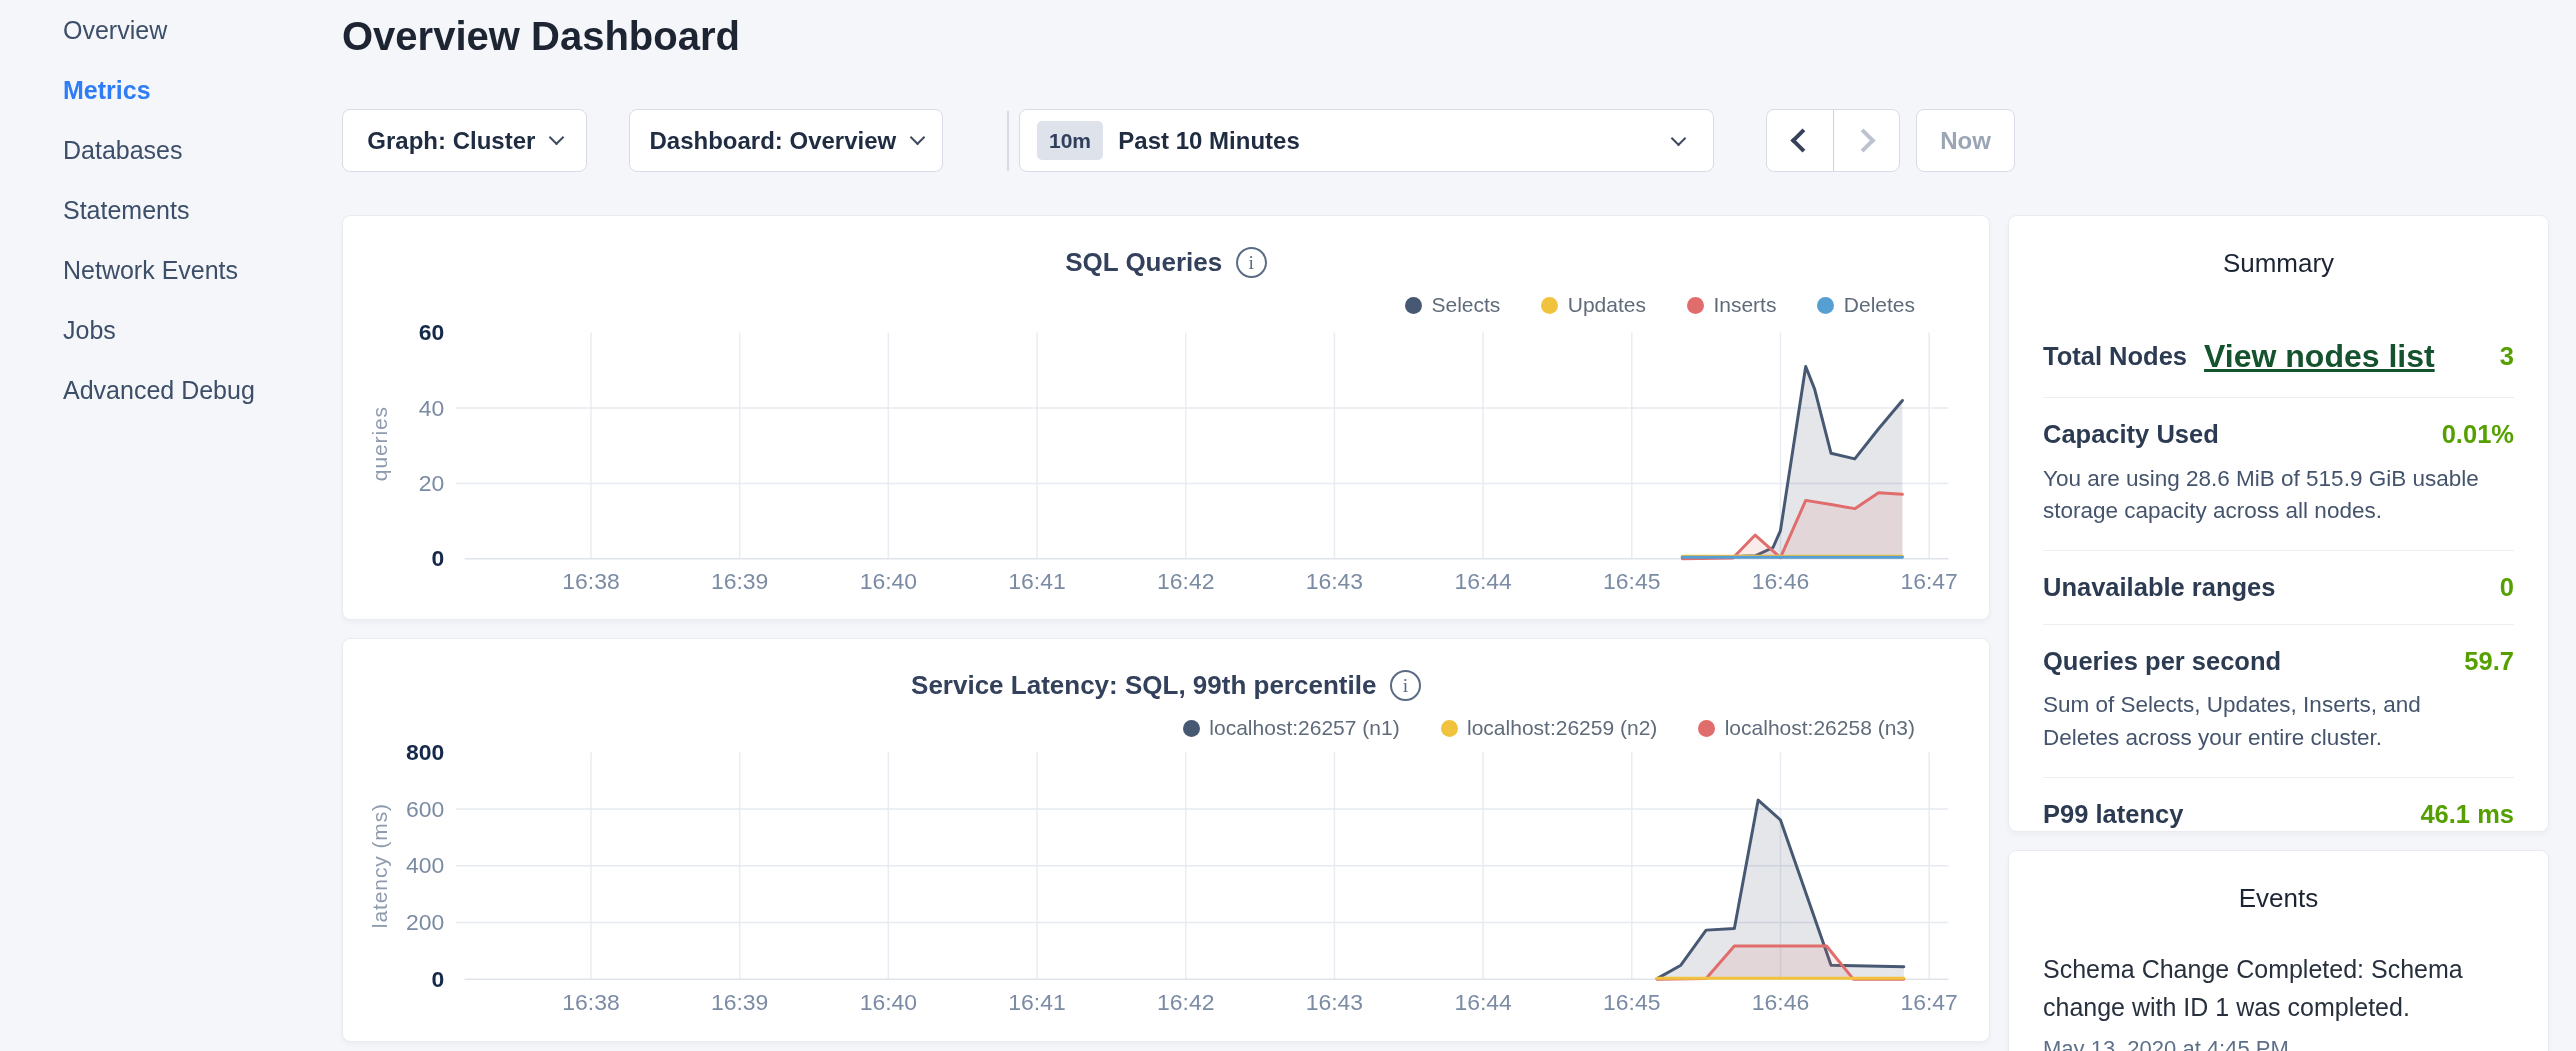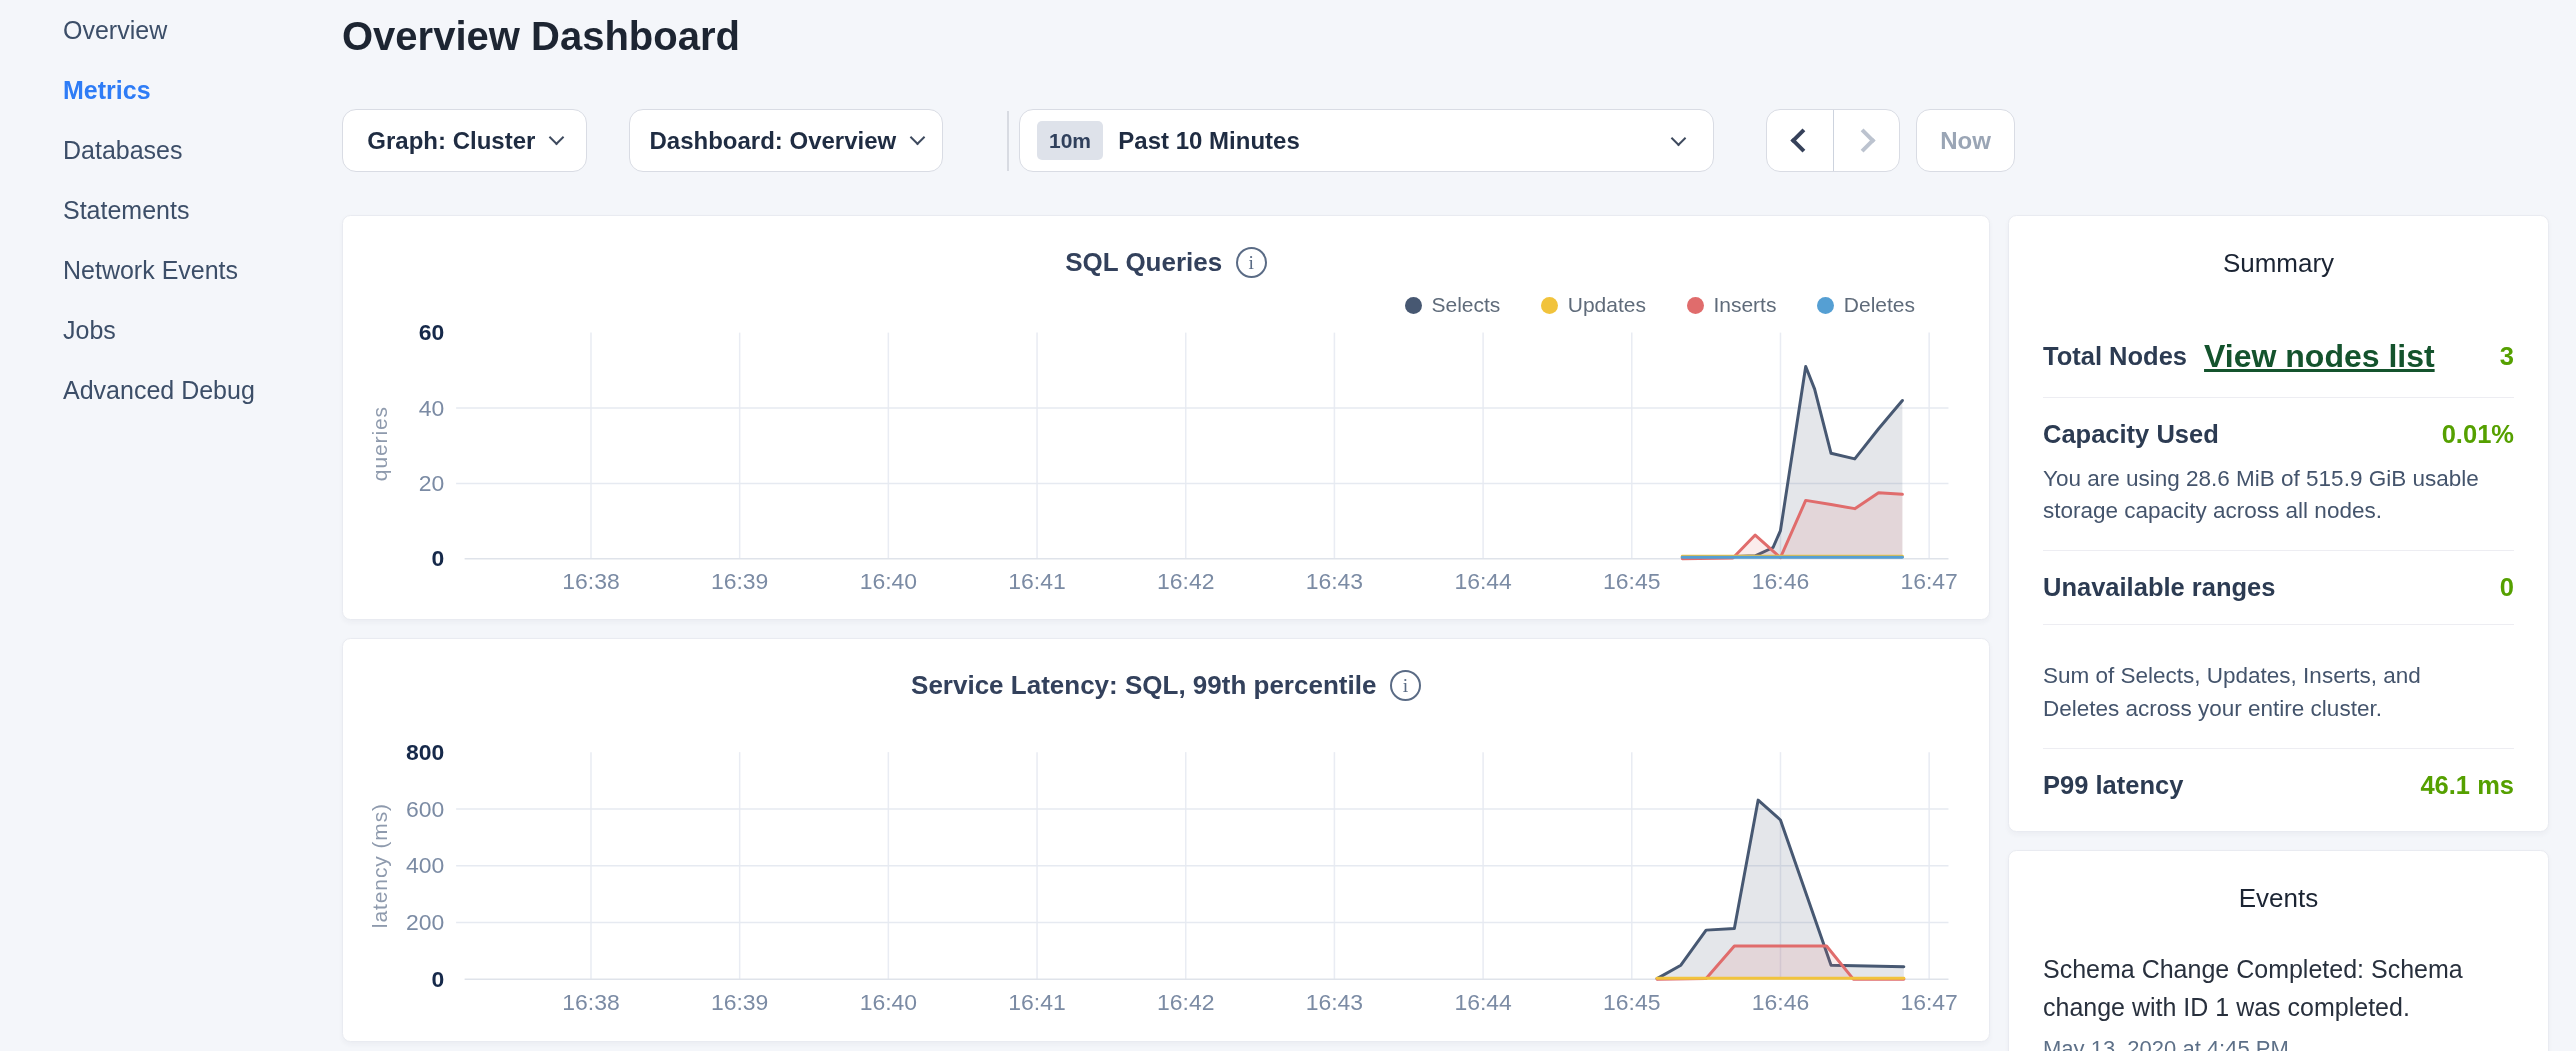--- a/index.html
+++ b/index.html
@@ -12,21 +12,21 @@
   .sidebar { position:absolute; left:0; top:0; width:342px; height:100%; }
   .side-item {
     height:60px; display:flex; align-items:center; padding-left:23px;
     font-size:25px; font-weight:500; color:#3c4e68; cursor:pointer; white-space:nowrap;margin-left:40px;
   }
   .side-item.active { color:#2e7cf6; font-weight:700; }
   
   .page-title { position:absolute; left:342px; top:13.6px; font-size:40px; font-weight:600; color:#1d2532; }
   .tbox {
     position:absolute; top:109px; height:63px; background:#fff;
-    border:1.7px solid #d9dce4; border-radius:14px; display:flex; align-items:center;
+    border:1.7px solid #d9dce4; border-radius:8px; display:flex; align-items:center;
     justify-content:center; gap:15.3px; cursor:pointer;
   }
   .tbox .lbl { font-size:24px; font-weight:700; color:#1f2c42; }
   .caret {
     width:11px; height:11px; border-right:2.6px solid #3e4a5e; border-bottom:2.6px solid #3e4a5e;
     transform:rotate(45deg); margin-top:-6.8px;
   }
   .v-divider { position:absolute; left:1007px; top:111px; height:60px; width:1.7px; background:#d8dbe2; }
   .time-box { justify-content:flex-start; padding:0 34px 0 17px; }
   .time-badge {
@@ -195,20 +195,34 @@
         <polyline points="1575.0,403.0 1634.5,402.1 1660.7,375.1 1690.4,401.7 1720.1,334.3 1749.9,339.2 1777.8,344.0 1805.8,325.4 1833.8,327.2" fill="none" stroke="#e06c6c" stroke-width="3.5" stroke-linejoin="round" stroke-linecap="round"></polyline>
         <polyline points="1575.0,399.9 1833.8,399.9" fill="none" stroke="#f1c33c" stroke-width="3.5" stroke-linejoin="round" stroke-linecap="round"></polyline>
         <polyline points="1575.0,401.2 1833.8,401.2" fill="none" stroke="#559fd3" stroke-width="3.5" stroke-linejoin="round" stroke-linecap="round"></polyline>
       </svg>
   </div>
 
   <div class="card chart-card" style="top:638px; height:404px;">
     <div class="chart-title-row">
       <span class="chart-title">Service Latency: SQL, 99th percentile</span>
       <span class="info-icon">i</span>
+    </div>
+    <div class="legend">
+      <div class="legend-item">
+        <span class="dot" style="background: rgb(71, 88, 114);"></span>
+        <span class="lg-lbl">localhost:26257 (n1)</span>
+      </div>
+      <div class="legend-item">
+        <span class="dot" style="background: rgb(241, 195, 60);"></span>
+        <span class="lg-lbl">localhost:26259 (n2)</span>
+      </div>
+      <div class="legend-item">
+        <span class="dot" style="background: rgb(224, 108, 108);"></span>
+        <span class="lg-lbl">localhost:26258 (n3)</span>
+      </div>
     </div>
     <div class="ylab">
       <span>latency (ms)</span>
     </div>
     <svg id="chart-1" class="chart-svg" width="1648" height="404" viewBox="0 0 1938 475">
         <line x1="291.62224448897814" y1="133" x2="291.62224448897814" y2="400" class="gv"></line>
         <text x="291.62224448897814" y="436" class="xt">16:38</text>
         <line x1="466.4719438877757" y1="133" x2="466.4719438877757" y2="400" class="gv"></line>
         <text x="466.4719438877757" y="436" class="xt">16:39</text>
         <line x1="641.3216432865731" y1="133" x2="641.3216432865731" y2="400" class="gv"></line>
@@ -262,20 +276,24 @@
       </div>
       <div class="sum-desc">You are using 28.6 MiB of 515.9 GiB usable storage capacity across all nodes.</div>
     </div>
     <div class="sum-row">
       <div class="sum-head">
         <span class="sum-label">Unavailable ranges</span>
         <span class="sum-value">0</span>
       </div>
     </div>
     <div class="sum-row">
+      <div class="sum-head">
+        <span class="sum-label">Queries per second</span>
+        <span class="sum-value">59.7</span>
+      </div>
       <div class="sum-desc">Sum of Selects, Updates, Inserts, and Deletes across your entire cluster.</div>
     </div>
     <div class="sum-row">
       <div class="sum-head">
         <span class="sum-label">P99 latency</span>
         <span class="sum-value">46.1 ms</span>
       </div>
     </div>
   </div>
 

